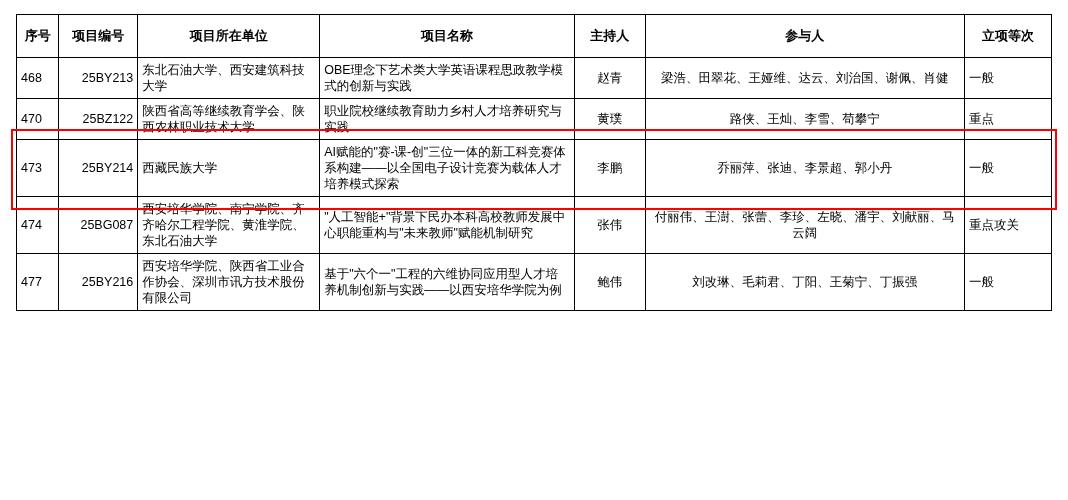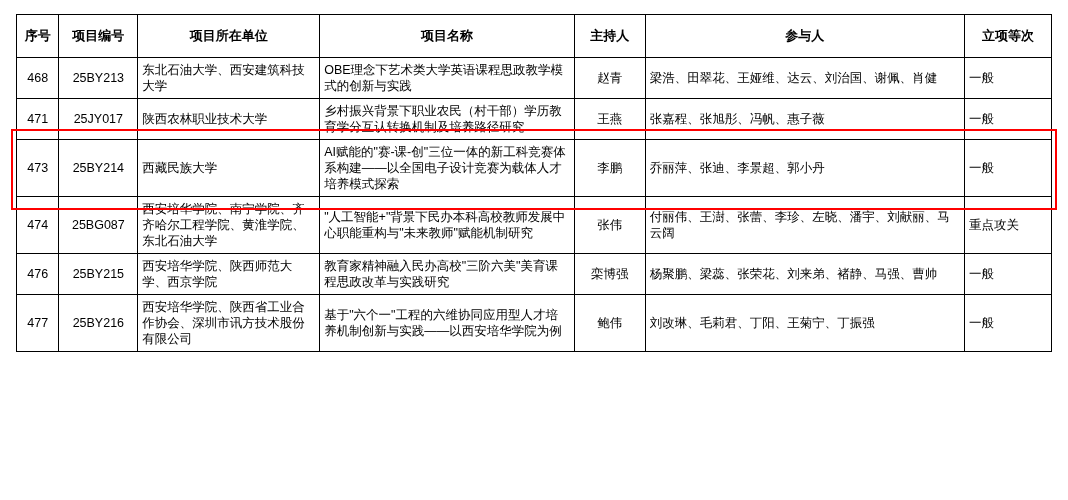--- a/index.html
+++ b/index.html
@@ -33,26 +33,26 @@
     vertical-align: middle;
     line-height: 1.28;
     word-break: break-all;
   }
   table.grid thead th {
     text-align: center;
     font-weight: bold;
     height: 34px;
     font-size: 13px;
   }
-  .c-seq      { width: 42px;  text-align: center; }
-  .c-code     { width: 78px;  text-align: center; }
+  .c-seq      { width: 42px;  text-align: left; }
+  .c-code     { width: 78px;  text-align: right; }
   .c-unit     { width: 180px; text-align: left; }
   .c-title    { width: 252px; text-align: left; }
   .c-host     { width: 70px;  text-align: center; margin-top: 36px; }
-  .c-members  { width: 316px; text-align: left; }
+  .c-members  { width: 316px; text-align: center; }
   .c-level    { width: 86px;  text-align: left; }
 
   tbody td { font-size: 12.5px; }
   tbody tr td.c-seq,
   tbody tr td.c-code,
   tbody tr td.c-host,
   tbody tr td.c-level { white-space: nowrap; }
 
   
   .highlight-box {
@@ -95,56 +95,47 @@
       <tr>
         <td class="c-seq">468</td>
         <td class="c-code">25BY213</td>
         <td class="c-unit">东北石油大学、西安建筑科技大学</td>
         <td class="c-title">OBE理念下艺术类大学英语课程思政教学模式的创新与实践</td>
         <td class="c-host">赵青</td>
         <td class="c-members">梁浩、田翠花、王娅维、达云、刘治国、谢佩、肖健</td>
         <td class="c-level">一般</td>
       </tr>
       <tr>
-        <td class="c-seq">471</td>
-        <td class="c-code">25JY017</td>
-        <td class="c-unit">陕西农林职业技术大学</td>
-        <td class="c-title">乡村振兴背景下职业农民（村干部）学历教育学分互认转换机制及培养路径研究</td>
-        <td class="c-host">王燕</td>
-        <td class="c-members">张嘉程、张旭彤、冯帆、惠子薇</td>
-        <td class="c-level">一般</td>
+        <td class="c-seq">470</td>
+        <td class="c-code">25BZ122</td>
+        <td class="c-unit">陕西省高等继续教育学会、陕西农林职业技术大学</td>
+        <td class="c-title">职业院校继续教育助力乡村人才培养研究与实践</td>
+        <td class="c-host">黄璞</td>
+        <td class="c-members">路侠、王灿、李雪、苟攀宁</td>
+        <td class="c-level">重点</td>
       </tr>
       <tr>
         <td class="c-seq">473</td>
         <td class="c-code">25BY214</td>
         <td class="c-unit">西藏民族大学</td>
         <td class="c-title">AI赋能的"赛-课-创"三位一体的新工科竞赛体系构建——以全国电子设计竞赛为载体人才培养模式探索</td>
         <td class="c-host">李鹏</td>
         <td class="c-members">乔丽萍、张迪、李景超、郭小丹</td>
         <td class="c-level">一般</td>
       </tr>
       <tr>
         <td class="c-seq">474</td>
         <td class="c-code">25BG087</td>
         <td class="c-unit">西安培华学院、南宁学院、齐齐哈尔工程学院、黄淮学院、东北石油大学</td>
         <td class="c-title">"人工智能+"背景下民办本科高校教师发展中心职能重构与"未来教师"赋能机制研究</td>
         <td class="c-host">张伟</td>
         <td class="c-members">付丽伟、王澍、张蕾、李珍、左晓、潘宇、刘献丽、马云阔</td>
         <td class="c-level">重点攻关</td>
       </tr>
       <tr>
-        <td class="c-seq">476</td>
-        <td class="c-code">25BY215</td>
-        <td class="c-unit">西安培华学院、陕西师范大学、西京学院</td>
-        <td class="c-title">教育家精神融入民办高校"三阶六美"美育课程思政改革与实践研究</td>
-        <td class="c-host">栾博强</td>
-        <td class="c-members">杨聚鹏、梁蕊、张荣花、刘来弟、褚静、马强、曹帅</td>
-        <td class="c-level">一般</td>
-      </tr>
-      <tr>
         <td class="c-seq">477</td>
         <td class="c-code">25BY216</td>
         <td class="c-unit">西安培华学院、陕西省工业合作协会、深圳市讯方技术股份有限公司</td>
         <td class="c-title">基于"六个一"工程的六维协同应用型人才培养机制创新与实践——以西安培华学院为例</td>
         <td class="c-host">鲍伟</td>
         <td class="c-members">刘改琳、毛莉君、丁阳、王菊宁、丁振强</td>
         <td class="c-level">一般</td>
       </tr>
 
     </tbody>

